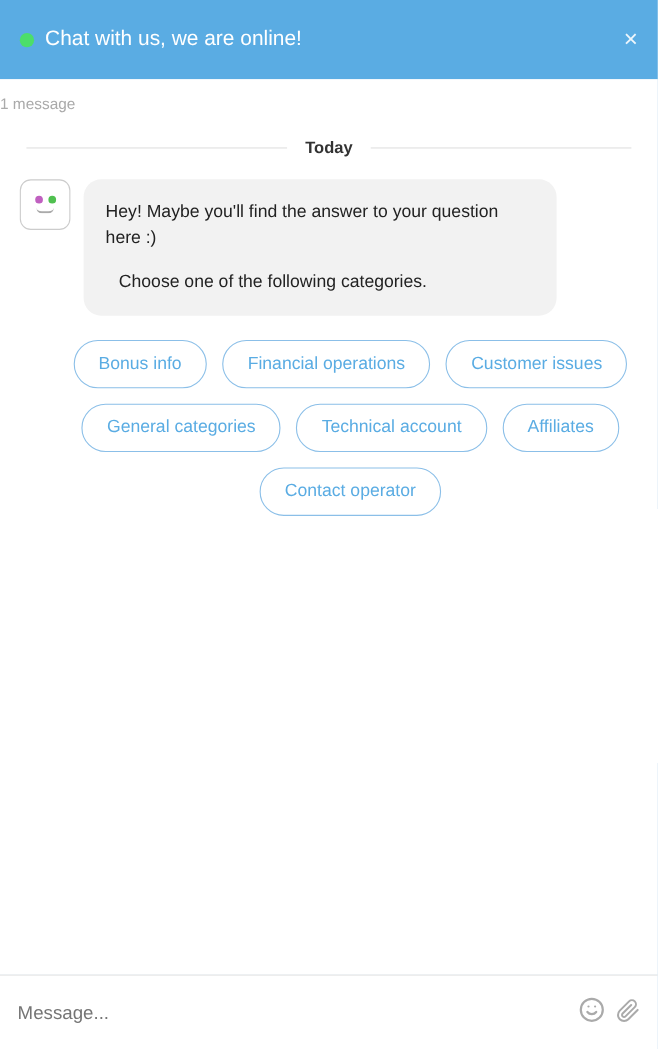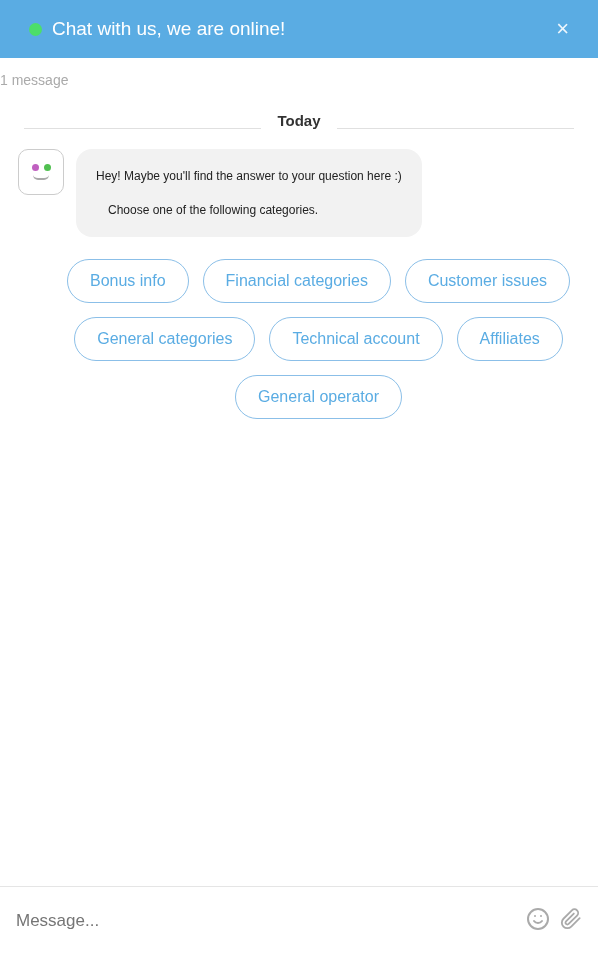--- a/index.html
+++ b/index.html
@@ -13,22 +13,22 @@
       height: 954px;
       font-family: -apple-system, BlinkMacSystemFont, 'Segoe UI', sans-serif;
       background: #c8dff0;
       display: flex;
       flex-direction: column;
     }
 
     
     .header {
       background: #5aace3;
-      padding: 0 29px;
-      height: 58px;
+      padding: 0 18px;
+      height: 72px;
       display: flex;
       align-items: center;
       justify-content: space-between;
       flex-shrink: 0;
     }
 
     .header-left {
       display: flex;
       align-items: center;
       gap: 10px;
@@ -69,21 +69,21 @@
     .scroll-hint {
       text-align: left;
       padding: 14px 0 6px;
       color: #aaa;
       font-size: 14px;
     }
 
     
     .date-separator {
       display: flex;
-      align-items: flex-end;
+      align-items: center;
       padding: 18px 24px 10px;
     }
 
     .date-separator::before,
     .date-separator::after {
       content: '';
       flex: 1;
       height: 1px;
       background: #e0e0e0;
     }
@@ -148,21 +148,21 @@
       border-bottom: 2px solid #aaa;
       border-radius: 0 0 8px 8px;
     }
 
     
     .message-bubble {
       background: #f2f2f2;
       border-radius: 16px;
       padding: 18px 20px;
       max-width: 430px;
-      font-size: 12px;
+      font-size: 16px;
       line-height: 1.5;
       color: #222;
     }
 
     .message-bubble p + p {
       margin-top: 16px;
       margin-left: 12px;
     }
 
     
@@ -275,26 +275,26 @@
         </div>
       </div>
       <div class="message-bubble">
         <p>Hey! Maybe you'll find the answer to your question here :)</p>
         <p>Choose one of the following categories.</p>
       </div>
     </div>
 
     <div class="categories">
     <button class="cat-btn">Bonus info</button>
-        <button class="cat-btn">Financial categories</button>
+        <button class="cat-btn">Financial operations</button>
         <button class="cat-btn">Customer issues</button>
         <button class="cat-btn">General categories</button>
         <button class="cat-btn">Technical account</button>
         <button class="cat-btn">Affiliates</button>
-        <button class="cat-btn">General operator</button>
+        <button class="cat-btn">Contact operator</button>
       </div>
 
     <div class="chat-spacer"></div>
   </div>
 
   <div class="input-area">
     <input class="message-input" type="text" placeholder="Message..." style="">
     <button class="emoji-btn"><svg width="24" height="24" viewBox="0 0 24 24" fill="none" stroke="#aaa" stroke-width="2" stroke-linecap="round" stroke-linejoin="round">
           <circle cx="12" cy="12" r="10"></circle>
           <path d="M8 14s1.5 2 4 2 4-2 4-2"></path>

